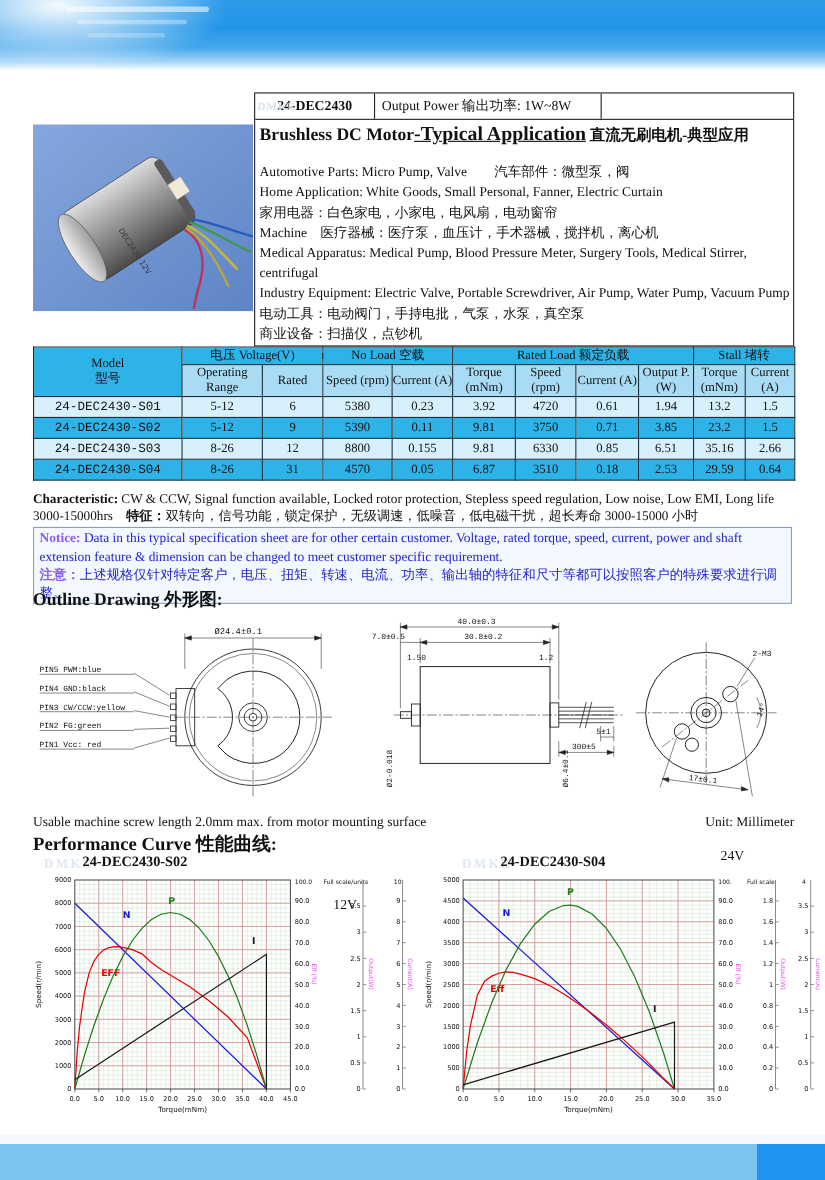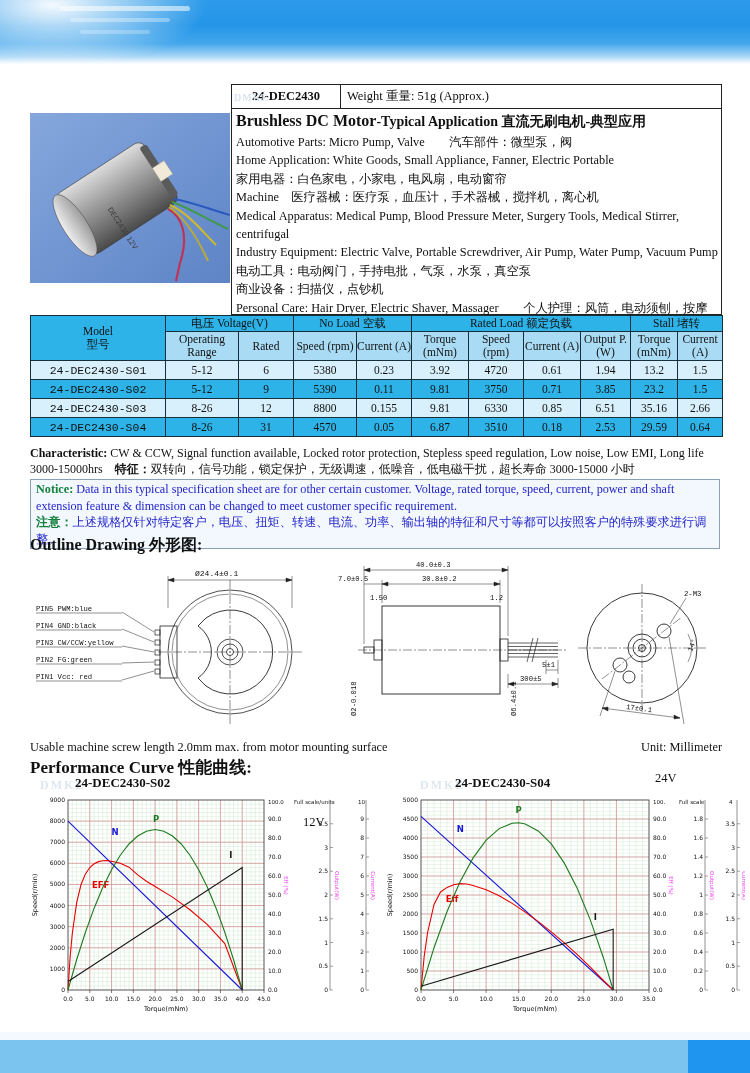--- a/index.html
+++ b/index.html
@@ -21,40 +21,40 @@
 
   
   .photo{position:absolute;left:30px;top:113px;width:200px;height:170px;}
   
   .specbox{position:absolute;left:231px;top:84px;width:491px;height:231px;border:1.5px solid #222;box-sizing:border-box;}
   .spec-head{display:flex;border-bottom:1.5px solid #222;height:23px;line-height:22px;font-size:12.5px;}
   .spec-head .c1{width:108px;border-right:1.5px solid #222;text-align:center;font-weight:bold;position:relative;overflow:hidden;}
   .spec-head .c2{width:206px;border-right:1.5px solid #222;padding-left:6px;box-sizing:border-box;}
   .spec-head .c3{flex:1;padding-left:6px;}
   .spec-title{padding:2px 0 0 4px;font-size:16px;font-weight:bold;line-height:20px;}
-  .spec-title .small{font-size:14px;}
+  .spec-title .small{font-size:18px;text-decoration:underline;}
   .spec-title .cn{font-size:14px;}
-  .spec-lines{padding:1px 2px 0 4px;font-size:12.3px;line-height:18.4px;}
+  .spec-lines{padding:1px 2px 0 4px;font-size:12.3px;line-height:18.4px;margin-top:12px;}
   .wm{position:absolute;left:2px;top:2px;font-size:10px;color:#d9e4ee;font-weight:bold;letter-spacing:1px;}
 
   
   table.spec{position:absolute;left:30px;top:315px;width:692px;border-collapse:collapse;table-layout:fixed;}
   table.spec td,table.spec th{border:1px solid #15303c;text-align:center;font-weight:normal;
      font-size:11.5px;line-height:13px;padding:1px 0;overflow:hidden;}
   .hdr{background:#2eb3e8;}
   .sub{background:#a9dcf4;font-size:11px;padding-left:10px;}
   .row-light td{background:#d8f0fb;font-size:11px;height:16px;}
   .row-cyan td{background:#2eb3e8;font-size:11px;height:16px;}
   td.model-cell{font-family:"Liberation Mono",monospace;font-size:10px;}
 
   .charline{position:absolute;left:30px;top:445px;width:694px;font-size:12px;line-height:16.4px;}
   .charline b{font-weight:bold;}
   .noticebox{position:absolute;left:30px;top:479px;width:690px;border:1px solid #8aa0b8;background:#f2f8fd;
      box-sizing:border-box;padding:1px 5px;font-size:12.2px;line-height:16.6px;color:#2424cc;}
-  .noticebox .red{color:#15803d;font-weight:bold;}
+  .noticebox .red{color:#8b5cf6;font-weight:bold;}
   .outline-h{position:absolute;left:30px;top:535px;font-size:16px;font-weight:bold;}
   .drawings{position:absolute;left:30px;top:556px;width:692px;height:184px;display:flex;}
   .draw-note{position:absolute;left:30px;top:740px;width:692px;display:flex;justify-content:space-between;
      font-size:12.3px;}
   .perf-h{position:absolute;left:30px;top:756px;font-size:17px;font-weight:bold;}
   .chart-title{position:absolute;font-weight:bold;font-size:13px;}
   .chart-volt{position:absolute;font-size:12.5px;}
   .wm2{position:absolute;font-size:12px;color:#dfe8f0;font-weight:bold;letter-spacing:2px;}
   svg text{font-family:"DejaVu Sans",sans-serif;}
   .drawings svg text{font-family:"Liberation Mono",monospace;}
@@ -105,28 +105,28 @@
       </g>
     </svg>
   </div>
 
   <div class="specbox">
     <div class="spec-head">
       <div class="c1">
         <span class="wm">DMKE</span>
         <span>24-DEC2430</span>
       </div>
-      <div class="c3">Weight  重量: 51g (Approx.)</div>
+      <div class="c2">Output Power  输出功率: 1W~8W</div>
     </div>
     <div class="spec-title">
       <span>Brushless DC Motor</span><span class="small">-Typical Application</span><span class="cn"> 直流无刷电机-典型应用</span>
     </div>
     <div class="spec-lines">
       <div>Automotive Parts: Micro Pump, Valve　　汽车部件：微型泵，阀</div>
-      <div>Home Application: White Goods, Small Appliance, Fanner, Electric Portable</div>
+      <div>Home Application: White Goods, Small Personal, Fanner, Electric Curtain</div>
       <div>家用电器：白色家电，小家电，电风扇，电动窗帘</div>
       <div>Machine　医疗器械：医疗泵，血压计，手术器械，搅拌机，离心机</div>
       <div>Medical Apparatus: Medical Pump, Blood Pressure Meter, Surgery Tools, Medical Stirrer, centrifugal</div>
       <div>Industry Equipment: Electric Valve, Portable Screwdriver, Air Pump, Water Pump, Vacuum Pump</div>
       <div>电动工具：电动阀门，手持电批，气泵，水泵，真空泵</div>
       <div>商业设备：扫描仪，点钞机</div>
       <div>Personal Care: Hair Dryer, Electric Shaver, Massager　　个人护理：风筒，电动须刨，按摩器</div>
     </div>
   </div>
 

